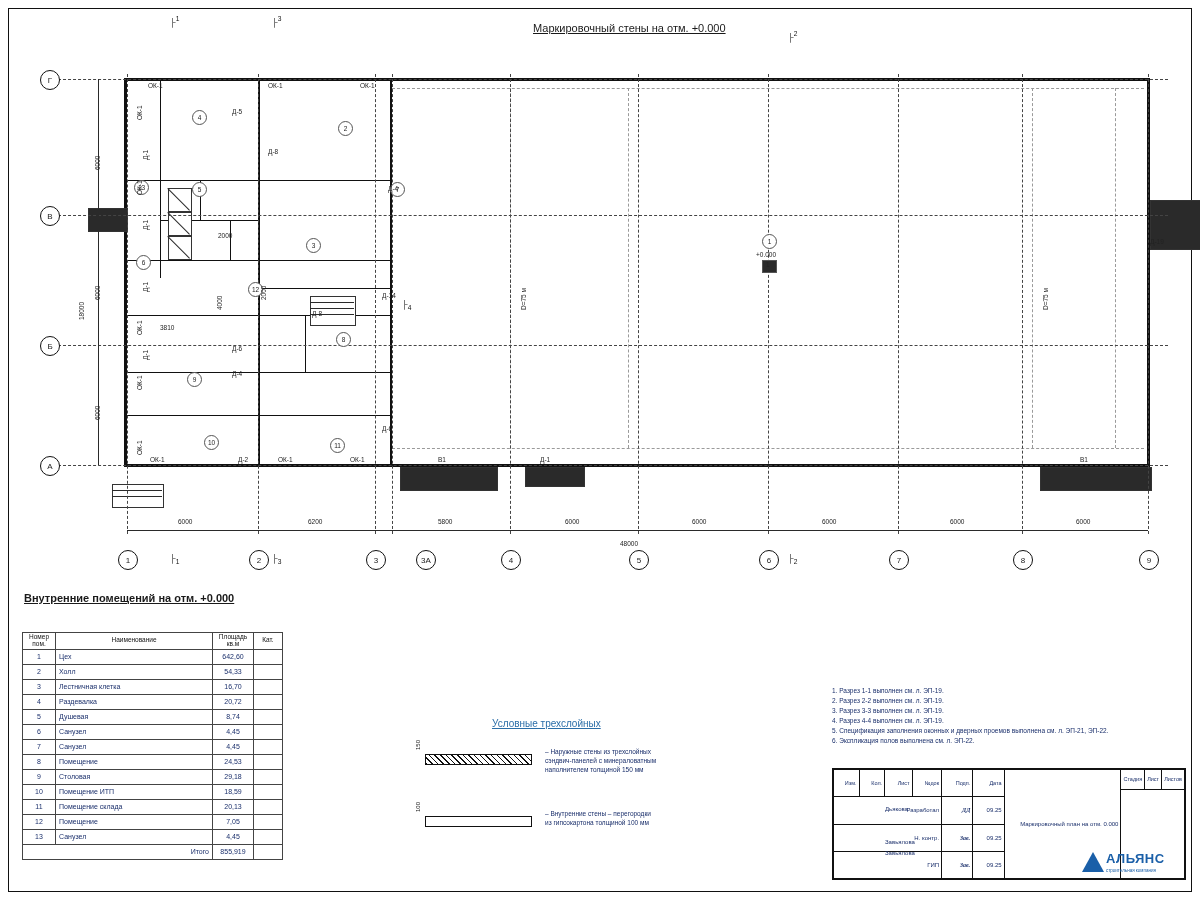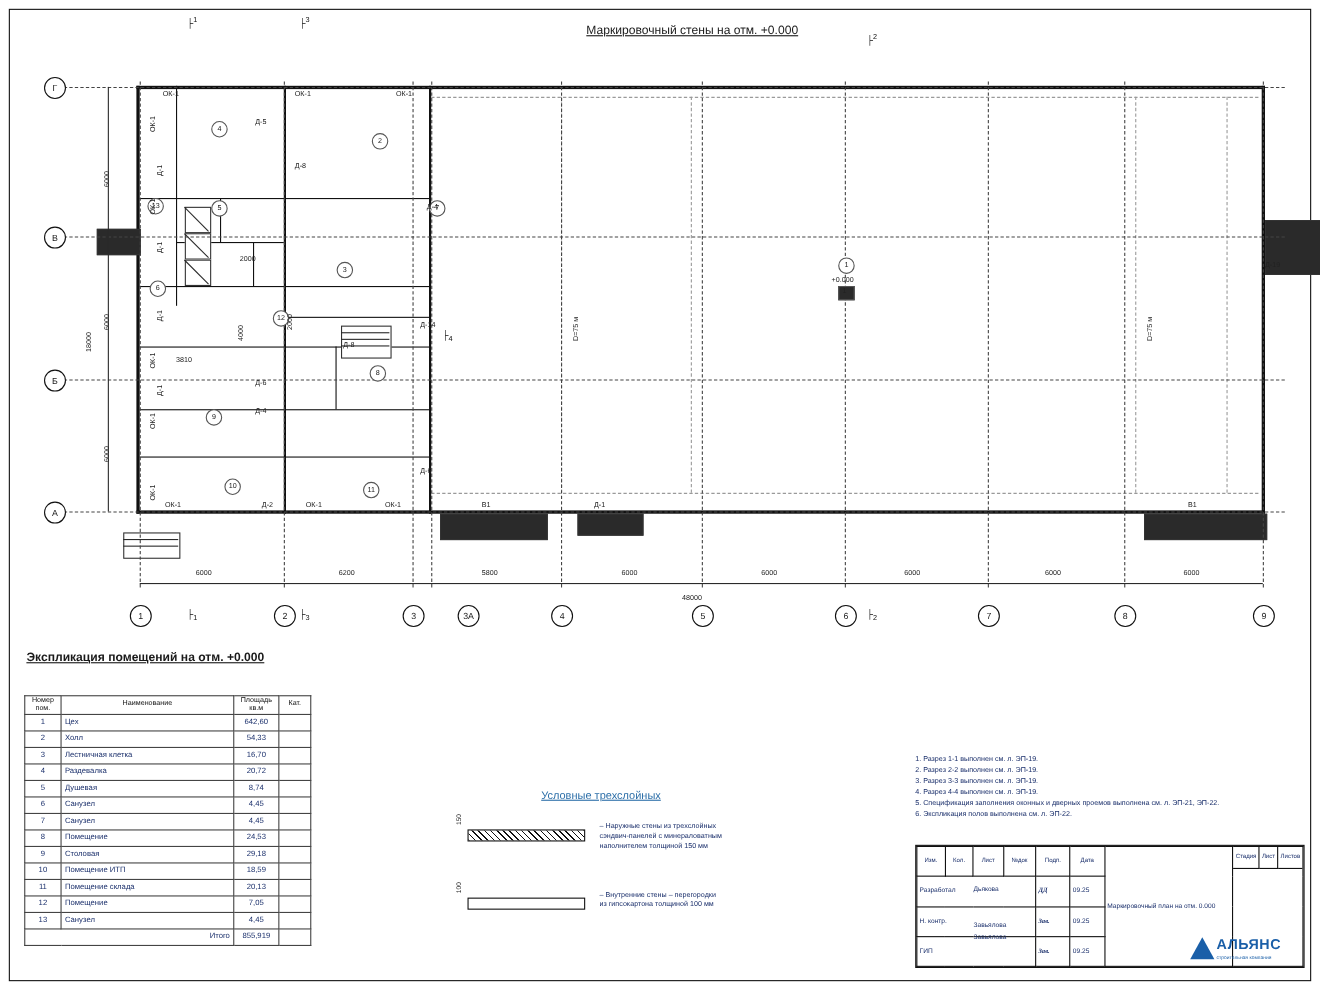--- a/index.html
+++ b/index.html
@@ -47,37 +47,37 @@
   .lg-swatch.inner{background:#fff;}
   .lg-text{position:absolute;left:130px;top:0px;line-height:1.35;white-space:pre-line;}
   .lg-tick{position:absolute;left:0px;top:2px;font-size:6px;transform:rotate(-90deg);transform-origin:left top;color:#222;}
 
   
   #notes{position:absolute;left:832px;top:686px;font-size:6.5px;color:#1a2f6b;line-height:1.55;}
 
   
   #stamp{position:absolute;left:832px;top:768px;width:352px;height:110px;border:1px solid #111;font-size:6px;}
   #stamp table{border-collapse:collapse;width:100%;height:100%;}
-  #stamp td{border:1px solid #111;padding:0 2px;height:11px;color:#1a2f6b;}
+  #stamp td{border:1px solid #111;padding:0 2px;height:11px;color:#1a2f6b;text-align:right;}
   .st-h{color:#111;text-align:center;font-size:5.5px;}
   .sign{font-family:"Liberation Serif",serif;font-style:italic;font-weight:bold;color:#1a2f6b;}
   .logo{position:absolute;right:4px;bottom:4px;width:98px;height:26px;}
   .logo-tri{position:absolute;left:0;bottom:2px;width:0;height:0;border-left:11px solid transparent;
             border-right:11px solid transparent;border-bottom:20px solid #1a5fa8;}
   .logo-name{position:absolute;left:24px;bottom:8px;font-size:13px;font-weight:bold;color:#1a5fa8;letter-spacing:.5px;}
   .logo-sub{position:absolute;left:24px;bottom:1px;font-size:4.5px;color:#1a5fa8;}
 </style>
 </head>
 <body>
 
 <div id="sheet">
   <div class="frame"></div>
 
   <div class="ttl plan-title und">Маркировочный стены на отм. +0.000</div>
-  <div class="ttl expl-title und">Экспликация помещений на отм. +0.000</div>
+  <div class="ttl expl-title und">Внутренние помещений на отм. +0.000</div>
   <div class="ttl legend-title">Условные трехслойных</div>
 
   <div id="plan">
 
     <div class="wall" style="left:104px;top:18px;width:1026px;height:3px;"></div>
     <div class="wall" style="left:104px;top:404px;width:1026px;height:3px;"></div>
     <div class="wall" style="left:104px;top:18px;width:3px;height:389px;"></div>
     <div class="wall" style="left:1127px;top:18px;width:3px;height:389px;"></div>
 
     <div class="wall" style="left:370px;top:18px;width:2px;height:389px;"></div>

